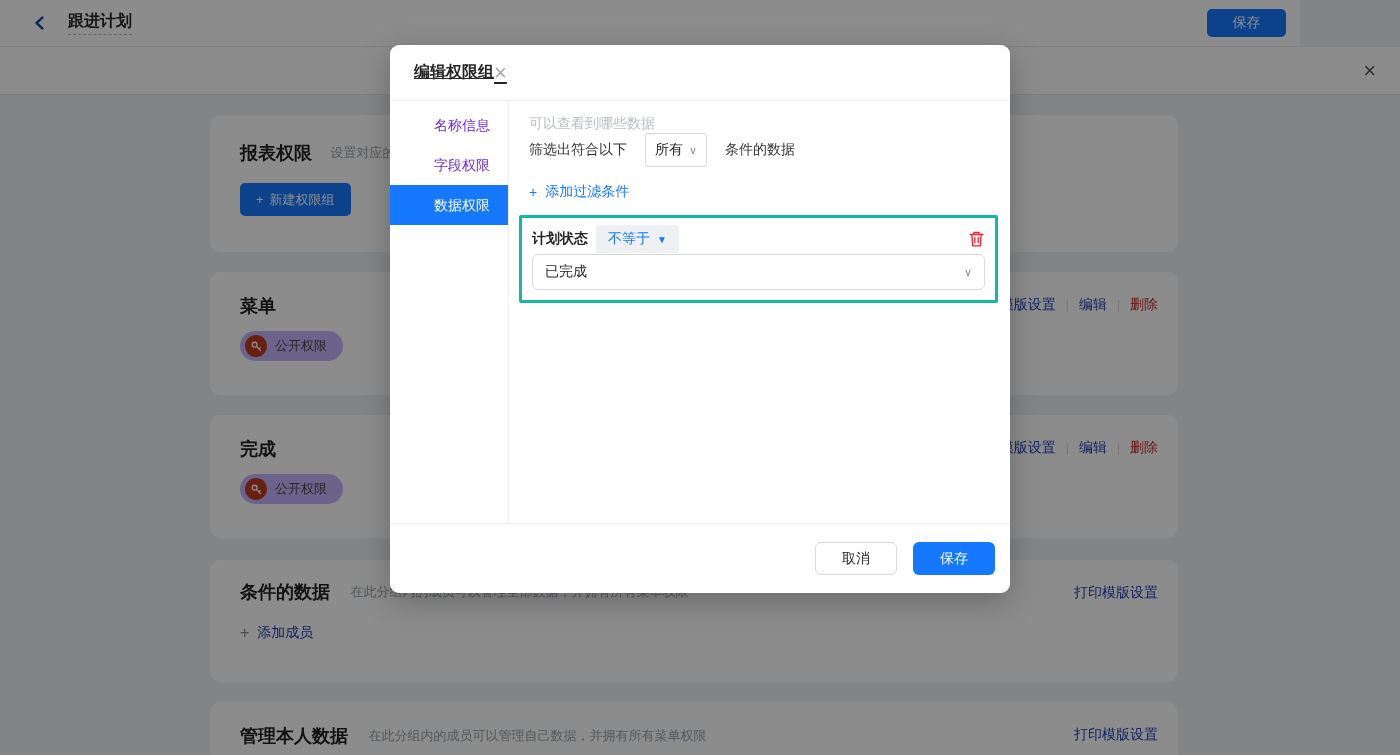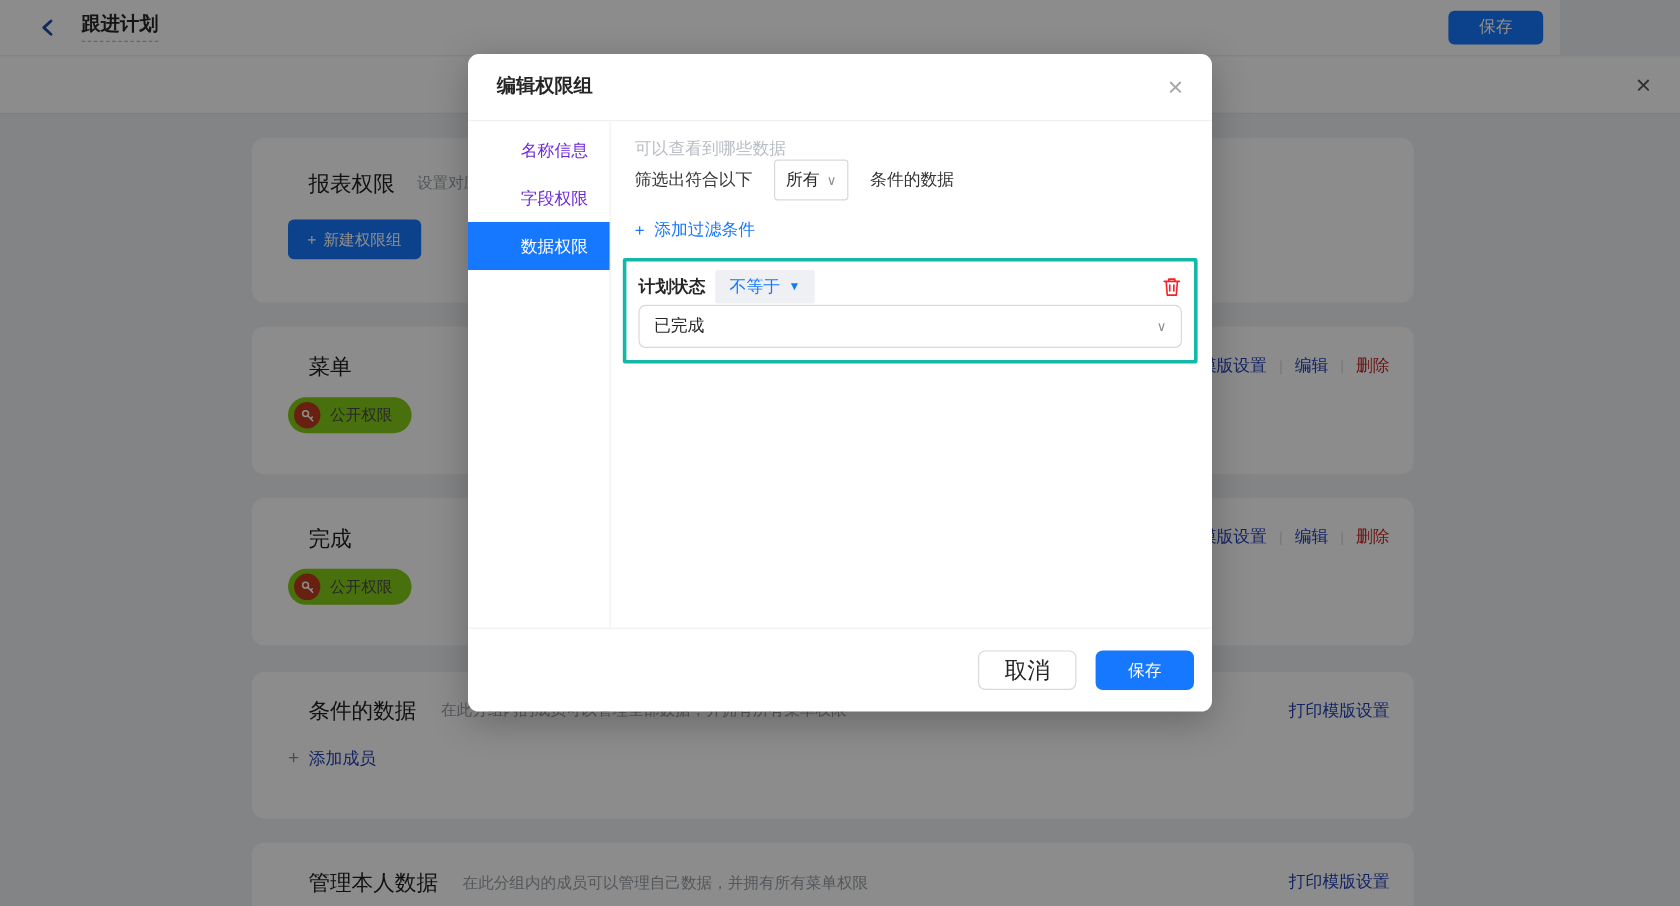--- a/index.html
+++ b/index.html
@@ -31,32 +31,32 @@
     position:absolute; left:0; top:47px; width:1400px; height:48px; background:#fff;
     border-bottom:1px solid #e5e6e8; display:flex; align-items:center; justify-content:flex-end;
     padding-right:24px;
   }
   .subheader-close { font-size:22px; color:#595959; line-height:1; cursor:pointer; }
 
   
   .card {
     position:absolute; left:210px; width:968px; background:#fff; border-radius:10px;
   }
-  .card-title { font-size:18px; font-weight:400; color:#1f1f1f; display:inline-block; vertical-align:middle;margin-left:17px; }
+  .card-title { font-size:18px; font-weight:700; color:#1f1f1f; display:inline-block; vertical-align:middle; }
   .card-sub { font-size:13px; color:#9aa0a6; margin-left:14px; vertical-align:middle; }
 
   .btn-primary-sm {
     margin-top:18px; height:33px; padding:0 16px; background:#1677ff; color:#fff;
     border:none; border-radius:5px; font-size:13px; cursor:pointer; font-family:inherit;
     display:inline-flex; align-items:center; gap:6px;
   }
 
   .badge-pill {
     margin-top:13px; display:inline-flex; align-items:center; gap:8px;
-    background:#84cc16; border-radius:16px; padding:4px 16px 4px 5px;
+    background:#c4b5fd; border-radius:16px; padding:4px 16px 4px 5px;
     font-size:13px; color:#4a4a4a;
   }
   .badge-ico {
     width:22px; height:22px; border-radius:50%; background:#bd3c1f;
     display:flex; align-items:center; justify-content:center;
   }
 
   .card-links {
     position:absolute; right:20px; top:24px; display:flex; align-items:center; gap:10px;
     font-size:14px;
@@ -73,22 +73,22 @@
   .add-link .plus { color:#8c8c8c; font-size:16px; }
 
   
   .overlay { position:absolute; inset:0; background:rgba(0,0,0,0.45); z-index:10; }
   .modal {
     position:absolute; left:390px; top:45px; width:620px; height:548px; z-index:20;
     background:#fff; border-radius:9px; box-shadow:0 8px 30px rgba(0,0,0,0.25);
     display:flex; flex-direction:column;
   }
   .modal-header {
-    height:56px; flex:0 0 56px; display:flex; align-items:center; justify-content:space-between;
-    padding:0 24px; border-bottom:1px solid #f0f0f0;
+    height:56px; flex:0 0 56px; display:flex; align-items:center; justify-content:flex-start;
+    padding:0 24px; border-bottom:1px solid #f0f0f0;text-decoration:underline;
   }
   .modal-title { font-size:16px; font-weight:600; color:#262626; }
   .modal-close { font-size:22px; color:#a6a6a6; cursor:pointer; line-height:1; }
 
   .modal-body { flex:1 1 auto; display:flex; overflow:hidden; }
   .modal-side { width:119px; flex:0 0 119px; border-right:1px solid #f0f0f0; padding-top:4px; }
   .side-tab {
     height:40px; line-height:40px; text-align:right; padding-right:18px;
     font-size:14px; color:#6d28d9; cursor:pointer; white-space:nowrap;
   }
@@ -124,21 +124,21 @@
     display:flex; align-items:center; padding:0 12px; background:#fff; cursor:pointer;
   }
   .cond-select .chev { margin-left:auto; }
 
   .modal-footer {
     flex:0 0 70px; border-top:1px solid #f0f0f0; display:flex; align-items:center;
     justify-content:flex-end; gap:16px; padding-right:15px;
   }
   .btn-cancel {
     width:82px; height:33px; background:#fff; border:1px solid #d9d9d9; border-radius:6px;
-    font-size:19px; color:#262626; cursor:pointer; font-family:inherit;
+    font-size:14px; color:#262626; cursor:pointer; font-family:inherit;
   }
   .btn-save {
     width:82px; height:33px; background:#1677ff; border:none; border-radius:6px;
     font-size:14px; color:#fff; cursor:pointer; font-family:inherit;
   }
 </style>
 </head>
 <body>
 
 <div class="stage">

